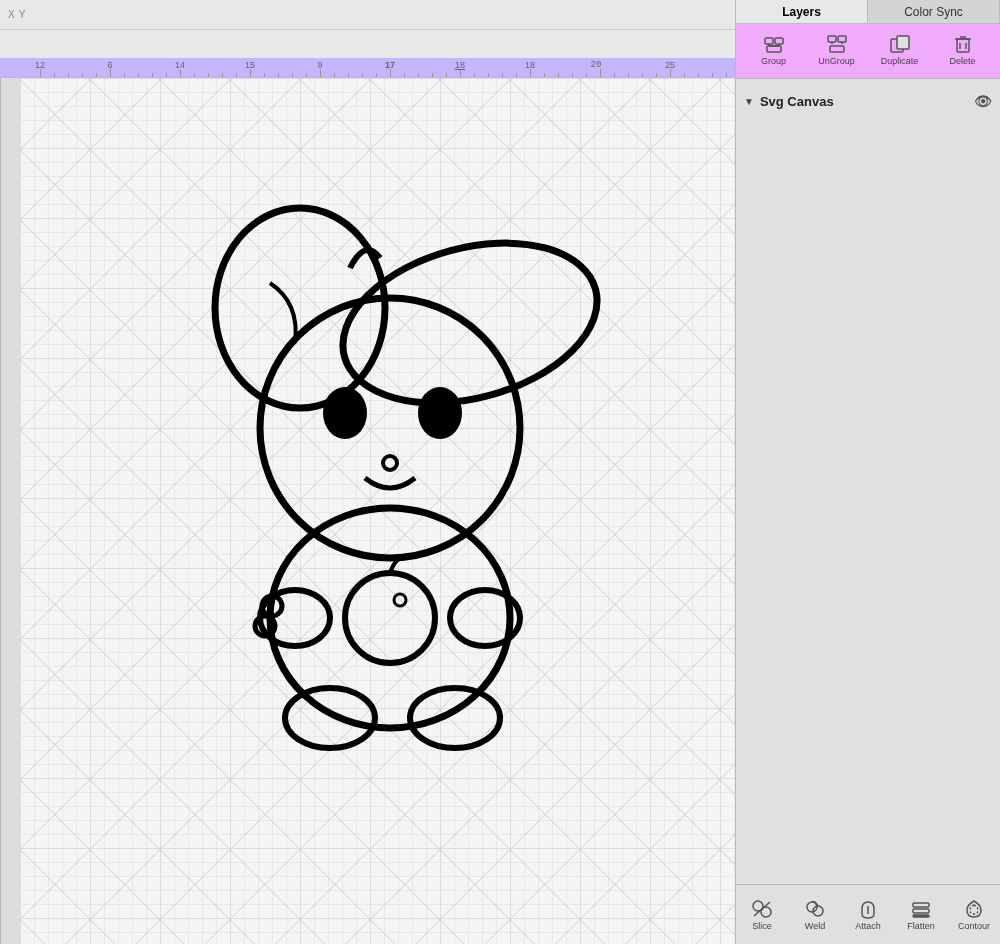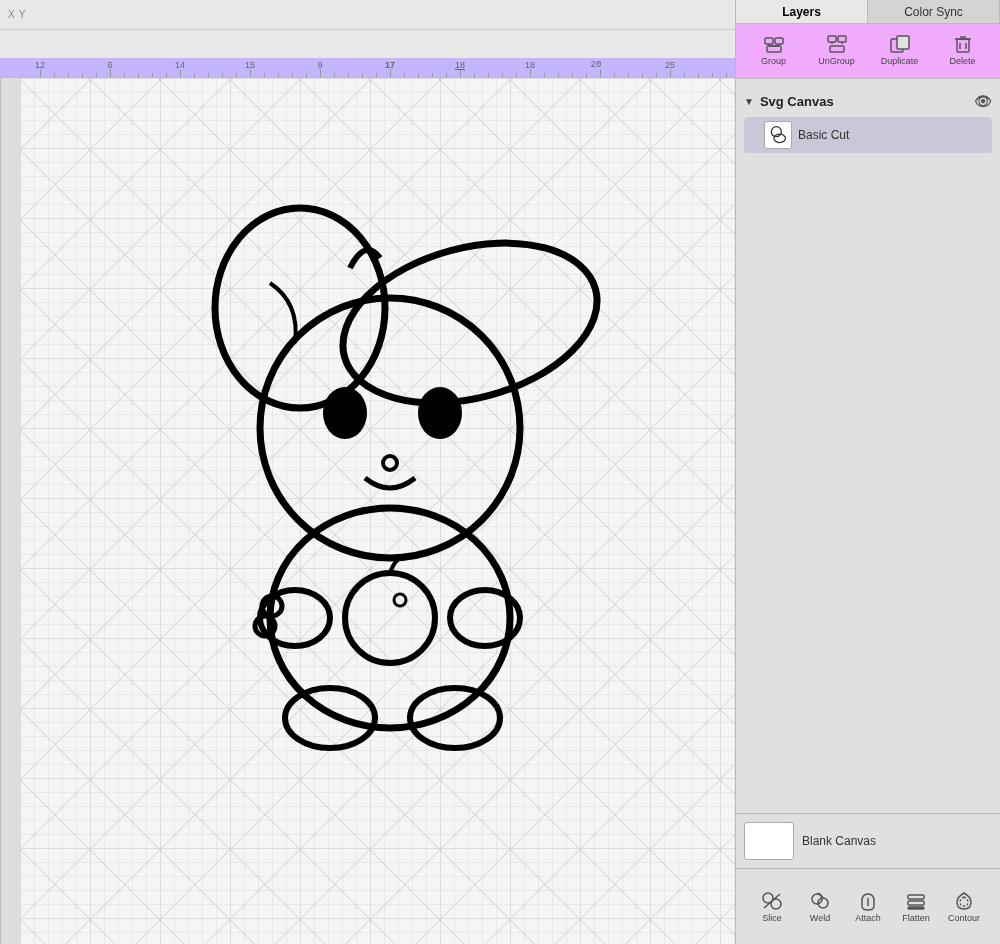--- a/index.html
+++ b/index.html
@@ -237,22 +237,22 @@
 
     .blank-canvas-label {
       font-size: 12px;
       color: #333;
     }
 
     
     #bottom-toolbar {
       display: flex;
       align-items: center;
-      justify-content: center;
-      height: 76px;
+      justify-content: space-between;
+      height: 60px;
       border-top: 1px solid #bbb;
       background: #e0e0e0;
       padding: 4px 2px;
     }
 
     .bottom-btn {
       display: flex;
       flex-direction: column;
       align-items: center;
       justify-content: center;
@@ -492,36 +492,23 @@
     </div>
   </div>
 
   <div id="layers-section">
     <div class="layer-group">
       <div class="layer-header">
         <span class="arrow">▼</span>
         <span>Svg Canvas</span>
         <span class="eye-icon">👁</span>
       </div>
-      <div class="layer-item selected">
-        <div class="layer-thumb">
-          <svg viewBox="0 0 24 24" width="20" height="20">
-            <circle cx="10" cy="8" r="6" fill="none" stroke="#333" stroke-width="1.5"></circle>
-            <ellipse cx="14" cy="16" rx="7" ry="5" fill="none" stroke="#333" stroke-width="1.5"></ellipse>
-          </svg>
-        </div>
-        <span class="layer-name">Basic Cut</span>
-      </div>
     </div>
   </div>
 
-  <div id="bottom-canvas-section">
-    <div class="blank-canvas-thumb"></div>
-    <span class="blank-canvas-label">Blank Canvas</span>
-  </div>
 
   <div id="bottom-toolbar">
     <div class="bottom-btn">
       <div class="bottom-icon">
         <svg viewBox="0 0 22 20" fill="none" stroke="#555" stroke-width="1.5" width="22" height="20">
           <circle cx="7" cy="7" r="5"></circle>
           <circle cx="15" cy="13" r="5"></circle>
           <line x1="3" y1="17" x2="19" y2="3" stroke="#555" stroke-width="1.5"></line>
         </svg>
       </div>

